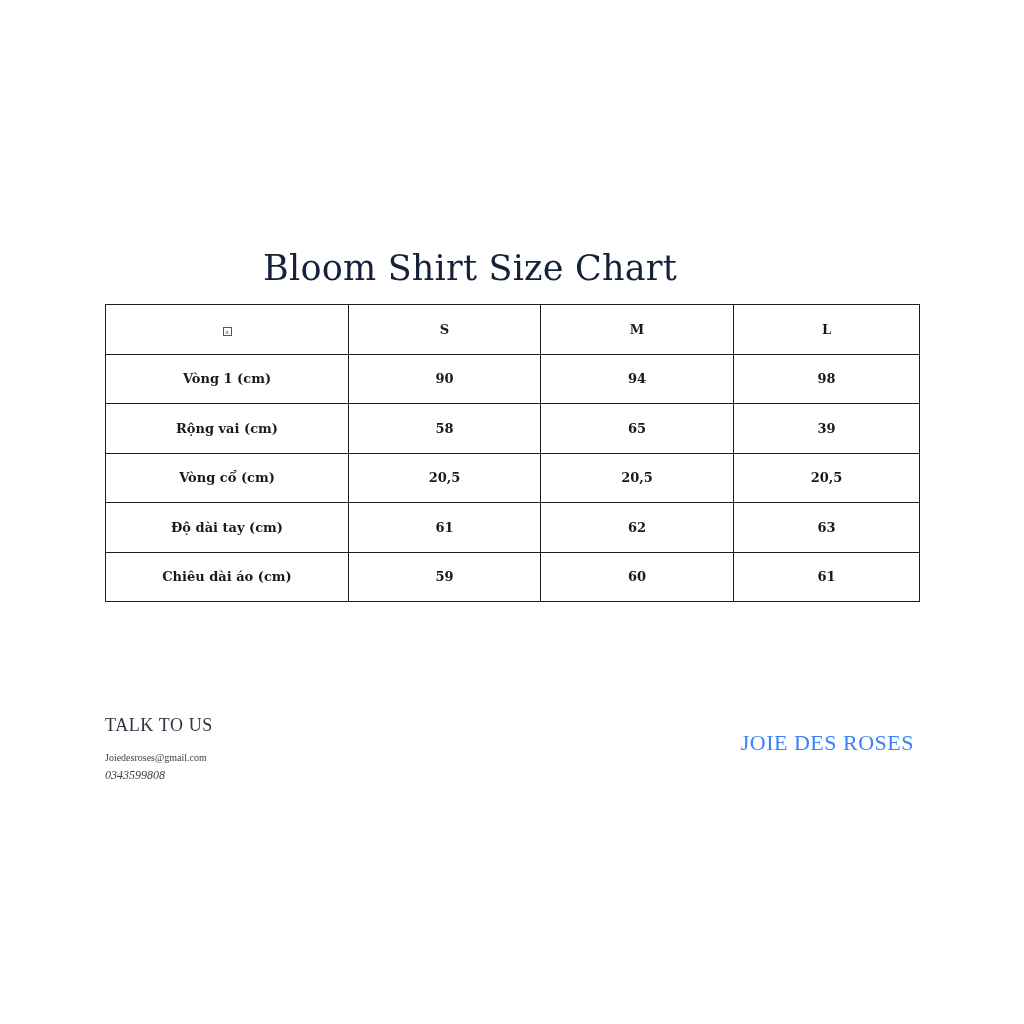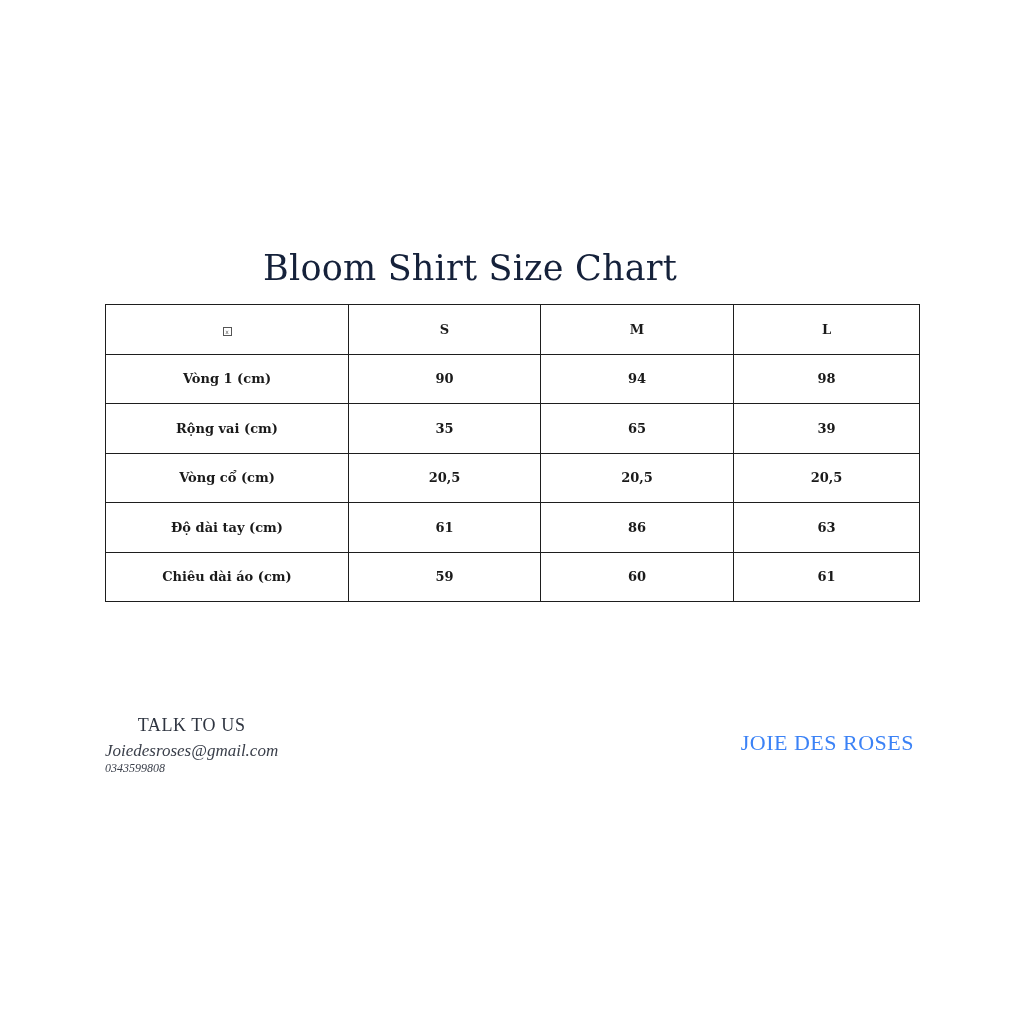--- a/index.html
+++ b/index.html
@@ -70,25 +70,24 @@
       font-family: "Liberation Serif", "DejaVu Serif", serif;
     }
     .talk {
       font-size: 18px;
       letter-spacing: 0.6px;
       color: #2e3440;
       line-height: 22px;
       text-align: center;
     }
     .email {
-      font-size: 17px;
-      font-style: italic;
+      font-size: 10px;
       color: #3a3f4a;
       line-height: 18px;
-      margin-top: 6px;
+      margin-top: 13px;
     }
     .phone {
       font-size: 12px;
       font-style: italic;
       color: #3a3f4a;
       line-height: 17px;
     }
     .brand {
       position: absolute;
       right: 110px;
@@ -122,34 +121,34 @@
       <td>L</td>
     </tr>
     <tr>
       <td>Vòng 1 (cm)</td>
       <td>90</td>
       <td>94</td>
       <td>98</td>
     </tr>
     <tr>
       <td>Rộng vai (cm)</td>
-      <td>35</td>
+      <td>58</td>
       <td>65</td>
       <td>39</td>
     </tr>
     <tr>
       <td>Vòng cổ (cm)</td>
       <td>20,5</td>
       <td>20,5</td>
       <td>20,5</td>
     </tr>
     <tr>
       <td>Độ dài tay (cm)</td>
       <td>61</td>
-      <td>86</td>
+      <td>62</td>
       <td>63</td>
     </tr>
     <tr>
       <td>Chiêu dài áo (cm)</td>
       <td>59</td>
       <td>60</td>
       <td>61</td>
     </tr>
   </tbody>
 </table>

